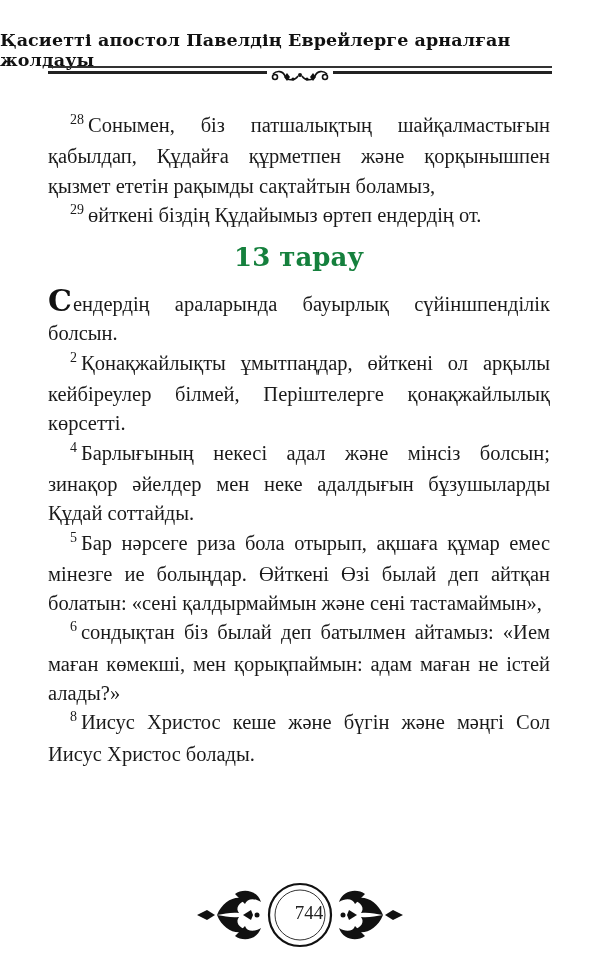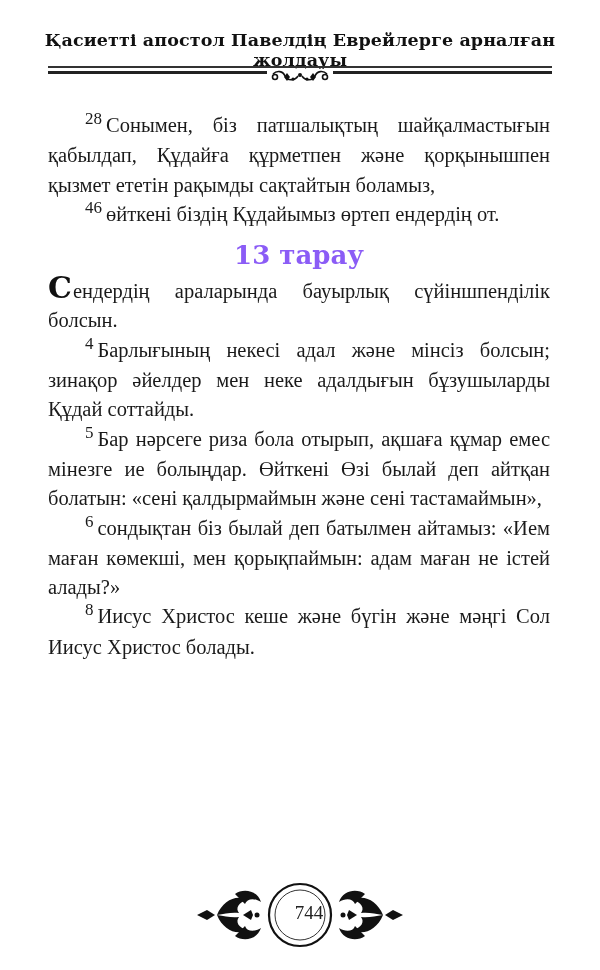--- a/index.html
+++ b/index.html
@@ -1,35 +1,35 @@
 <!DOCTYPE html>
 <html><head>
 <meta charset="utf-8">
 <style>
   html, body { margin: 0; padding: 0; background: #ffffff; }
   body { width: 600px; height: 970px; position: relative; overflow: hidden; color: #1a1a1a; }
   .header-title {
-    position: absolute; top: 30px; left: 0; width: 600px; text-align: center;
+    position: absolute; top: 30px; left: 0; width: 600px; 
     font-family: "DejaVu Serif", serif; font-weight: bold; font-size: 17.5px; letter-spacing: 0.1px;
     color: #111;
   }
   .header-rule { position: absolute; left: 48px; width: 504px; background: #333; }
   .rule1 { top: 66px; height: 2px; }
   .rule2 { top: 71px; height: 3px; background: #222; }
   .header-ornament { position: absolute; top: 69px; left: 267px; width: 66px; height: 16px; background: #fff; }
   .content {
     position: absolute; top: 111px; left: 48px; width: 502px;
     font-family: "Liberation Serif", serif; font-size: 20.5px; line-height: 29.3px;
     text-align: justify; color: #1a1a1a;
   }
   .verse { margin: 0; text-indent: 22px; text-align-last: left; }
-  sup { font-size: 17px; vertical-align: 0; position: relative; top: -8px; margin-right: 4px; margin-left: 15px; }
+  sup { font-size: 14px; vertical-align: 0; position: relative; top: -8px; margin-right: 4px; }
   .chapter-title {
     text-align: center; font-family: "DejaVu Serif", serif; font-weight: bold; font-size: 26px;
-    line-height: 30px; margin: 10px 0 7px 0; color: #8b5cf6; text-indent: 0;
+    line-height: 30px; margin: 10px 0 18px 0; color: #15803d; text-indent: 0;
   }
   .dropcap {
     font-family: "DejaVu Serif", serif; font-weight: bold; font-size: 30px; line-height: 20px;
     color: #111; margin-right: 1px;
   }
   .verse.opening { text-indent: 0; }
   .footer-ornament { position: absolute; top: 880px; left: 195px; width: 210px; height: 70px; }
   .page-number {
     position: absolute; top: 902px; left: 270px; width: 78px; text-align: center;
     font-family: "Liberation Serif", serif; font-size: 19px; color: #222;
@@ -55,26 +55,27 @@
       <path d="M46 4 L49 8 L46 12 L43 8 Z"></path>
       <circle cx="33" cy="6" r="2"></circle>
       <circle cx="26" cy="10" r="1.6"></circle>
       <circle cx="40" cy="10" r="1.6"></circle>
     </g>
   </svg>
 </div>
 
 <div class="content">
   <p class="verse"><sup>28</sup><span>Сонымен, біз патшалықтың шайқалмастығын қабылдап, Құдайға құрметпен және қорқынышпен қызмет ететін рақымды сақтайтын боламыз,</span></p>
-  <p class="verse"><sup>46</sup><span>өйткені біздің Құдайымыз өртеп ендердің от.</span></p>
+  <p class="verse"><sup>29</sup><span>өйткені біздің Құдайымыз өртеп ендердің от.</span></p>
 
   <div class="chapter-title">13 тарау</div>
 
   <p class="verse opening"><span class="dropcap">С</span><span>ендердің араларында бауырлық сүйіншпенділік болсын.</span></p>
 
+  <p class="verse"><sup>2</sup><span>Қонақжайлықты ұмытпаңдар, өйткені ол арқылы кейбіреулер білмей, Періштелерге қонақжайлылық көрсетті.</span></p>
   <p class="verse"><sup>4</sup><span>Барлығының некесі адал және мінсіз болсын; зинақор әйелдер мен неке адалдығын бұзушыларды Құдай соттайды.</span></p>
   <p class="verse"><sup>5</sup><span>Бар нәрсеге риза бола отырып, ақшаға құмар емес мінезге ие болыңдар. Өйткені Өзі былай деп айтқан болатын: «сені қалдырмаймын және сені тастамаймын»,</span></p>
   <p class="verse"><sup>6</sup><span>сондықтан біз былай деп батылмен айтамыз: «Ием маған көмекші, мен қорықпаймын: адам маған не істей алады?»</span></p>
   <p class="verse"><sup>8</sup><span>Иисус Христос кеше және бүгін және мәңгі Сол Иисус Христос болады.</span></p>
 </div>
 
 <div>
   <svg class="footer-ornament" viewBox="0 0 210 70">
 
     <g fill="#111">

